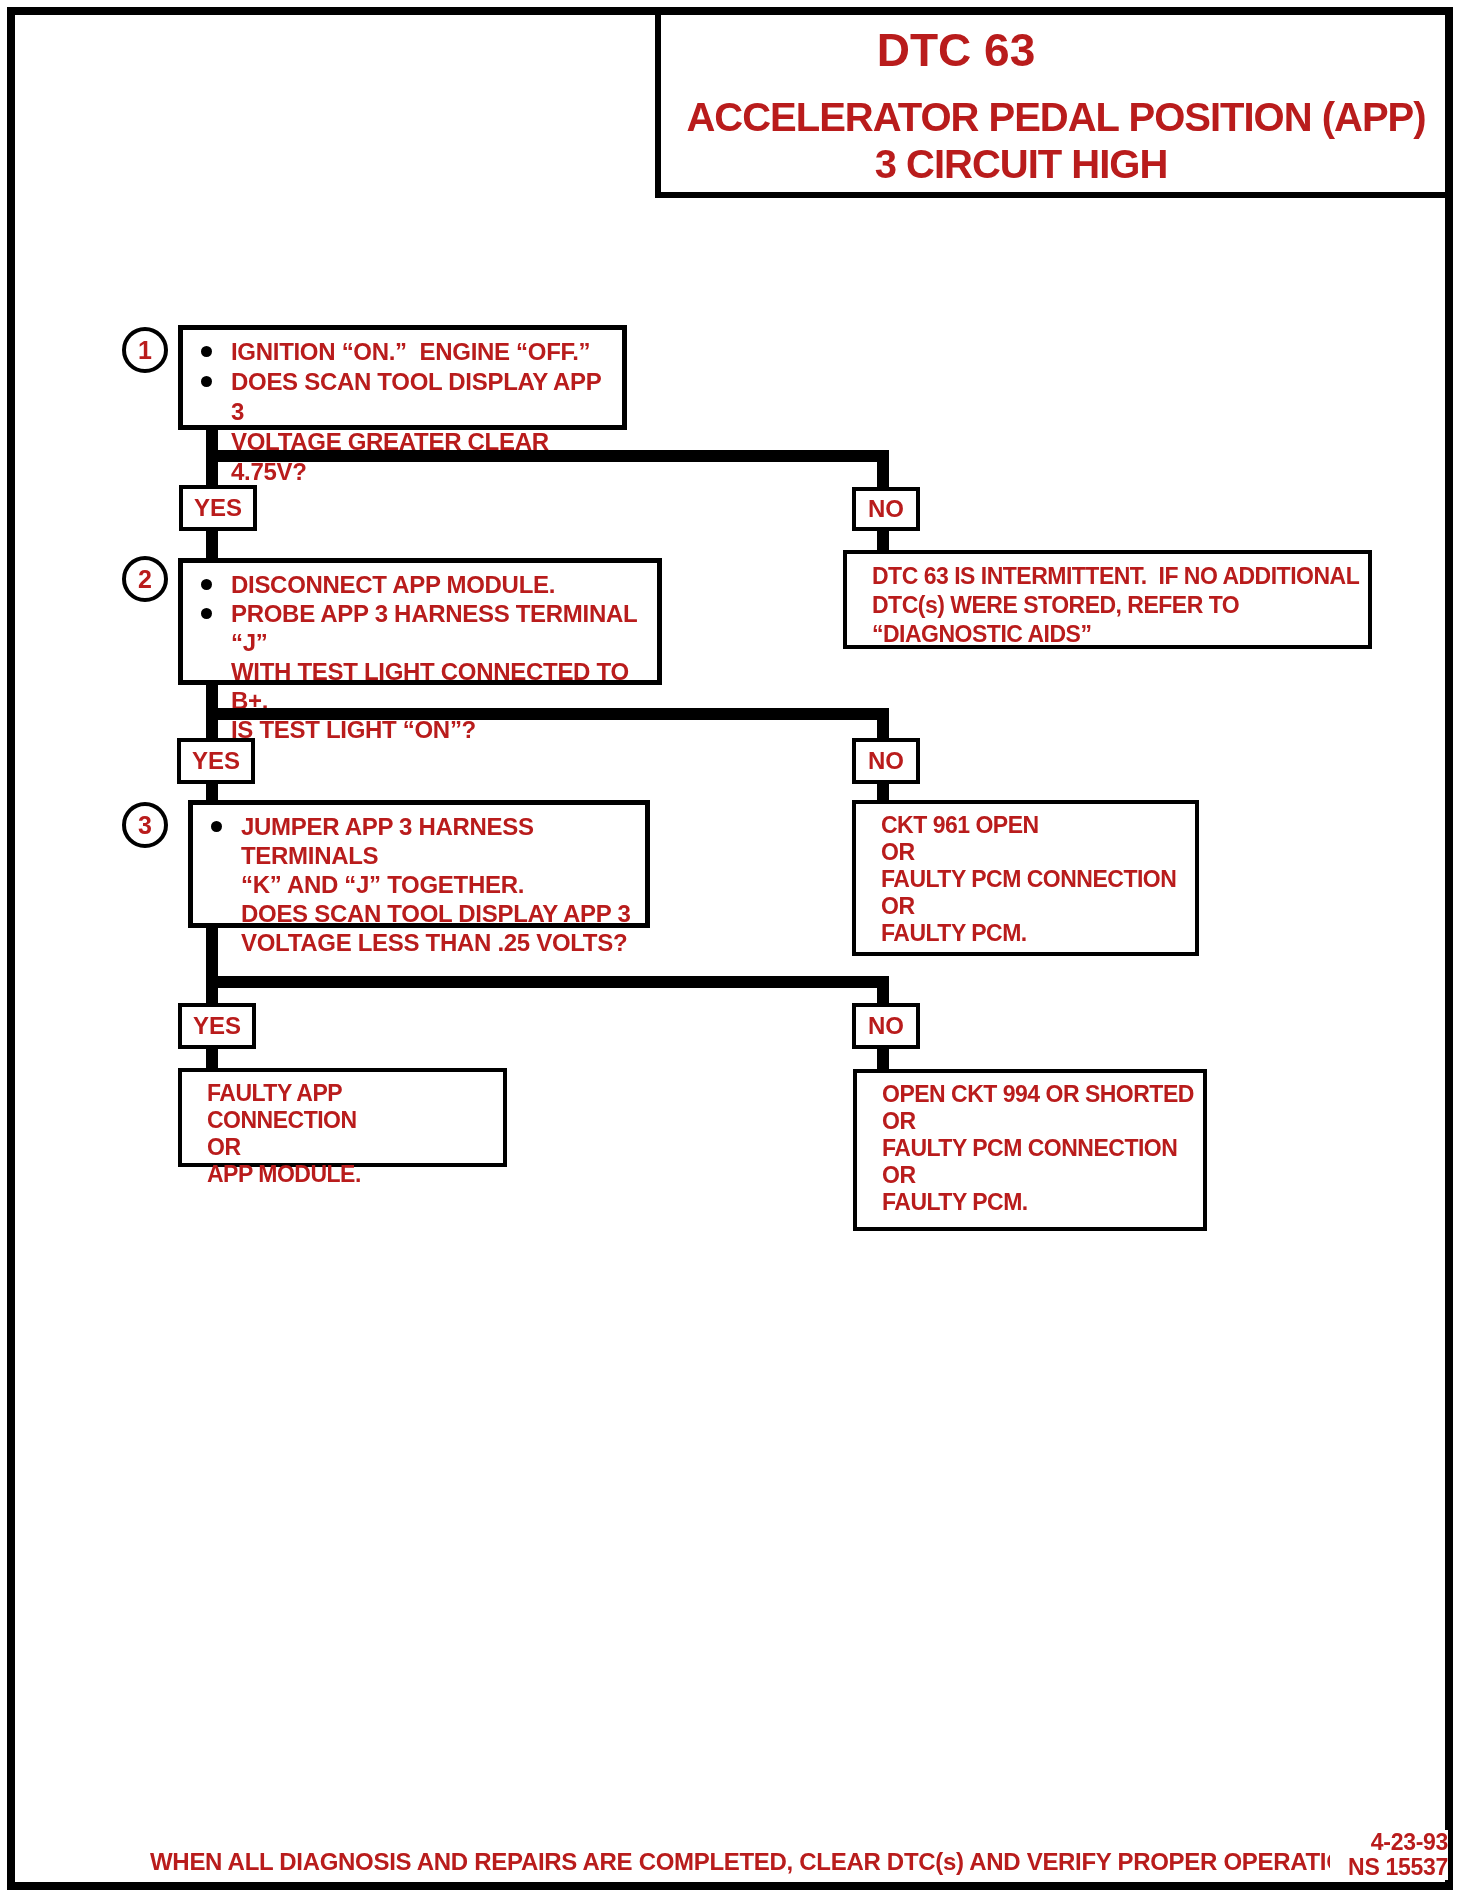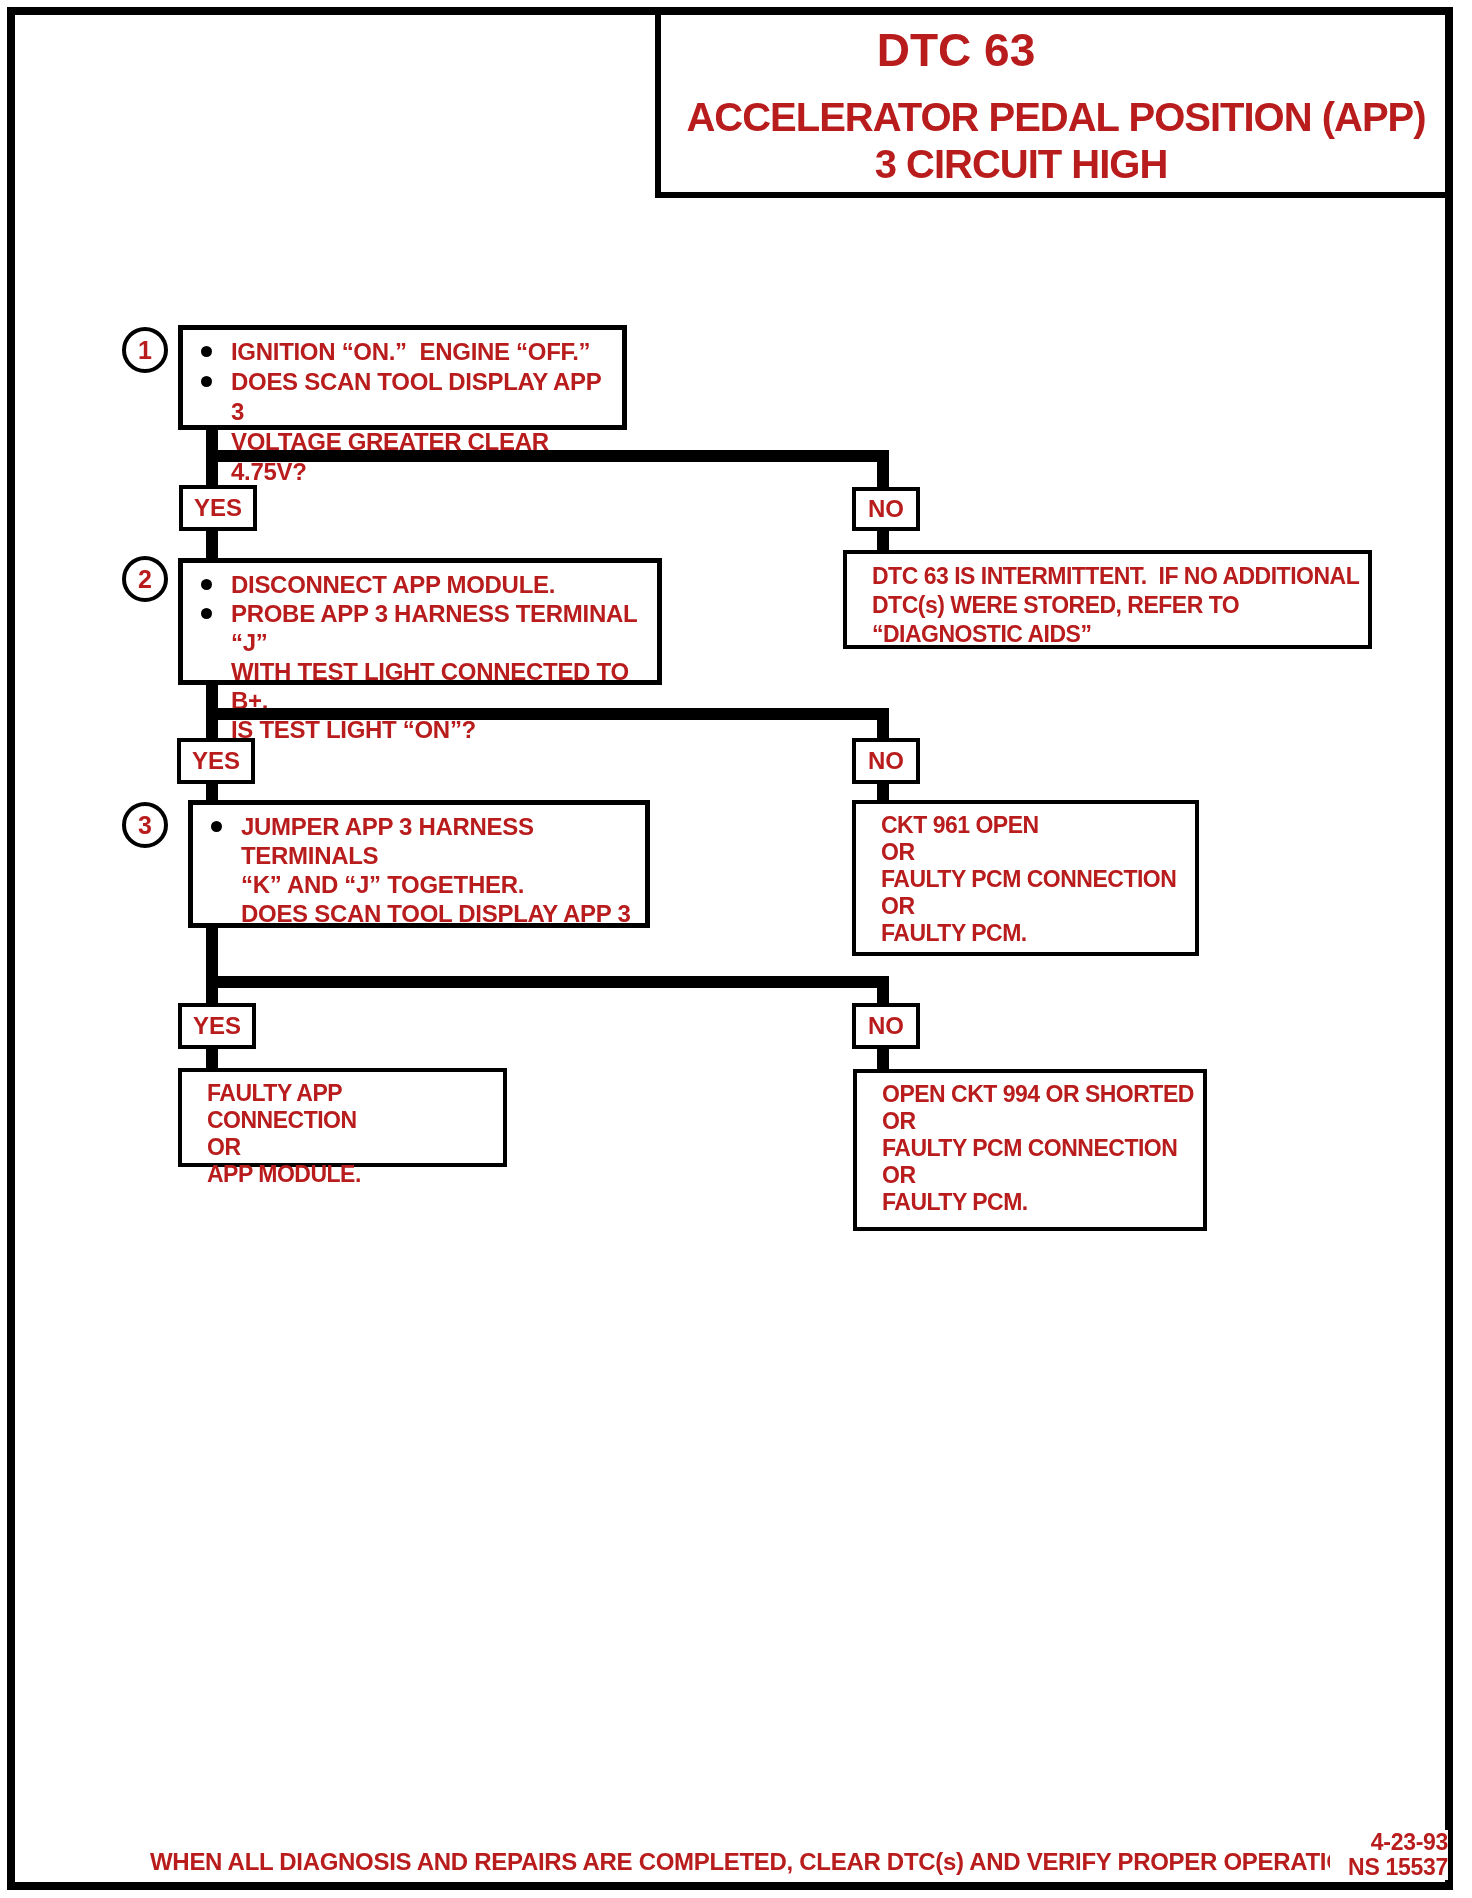--- a/index.html
+++ b/index.html
@@ -102,20 +102,21 @@
     <div class="srow"><span class="t">FAULTY PCM.</span></div>
   </div>
 
   <div class="abs circle" style="left:122px;top:802px;">
     <span class="t">3</span>
   </div>
   <div class="abs sbox lh29" style="left:180px;top:800px;width:400px;height:111px;margin-left:8px;">
     <div class="srow"><span class="bullet"></span><span class="t">JUMPER APP 3 HARNESS TERMINALS</span></div>
     <div class="srow"><span class="t">“K” AND “J” TOGETHER.</span></div>
     <div class="srow"><span class="t">DOES SCAN TOOL DISPLAY APP 3</span></div>
+    <div class="srow"><span class="t">VOLTAGE LESS THAN .25 VOLTS?</span></div>
   </div>
 
   <div class="abs line" style="left:206px;top:923px;width:12px;height:80px;"></div>
   <div class="abs line" style="left:206px;top:976px;width:683px;height:12px;"></div>
   <div class="abs line" style="left:877px;top:976px;width:12px;height:27px;"></div>
 
   <div class="abs ynbox" style="left:178px;top:1003px;width:70px;height:38px;">
     <span class="t">YES</span>
   </div>
   <div class="abs ynbox" style="left:852px;top:1003px;width:60px;height:38px;">

